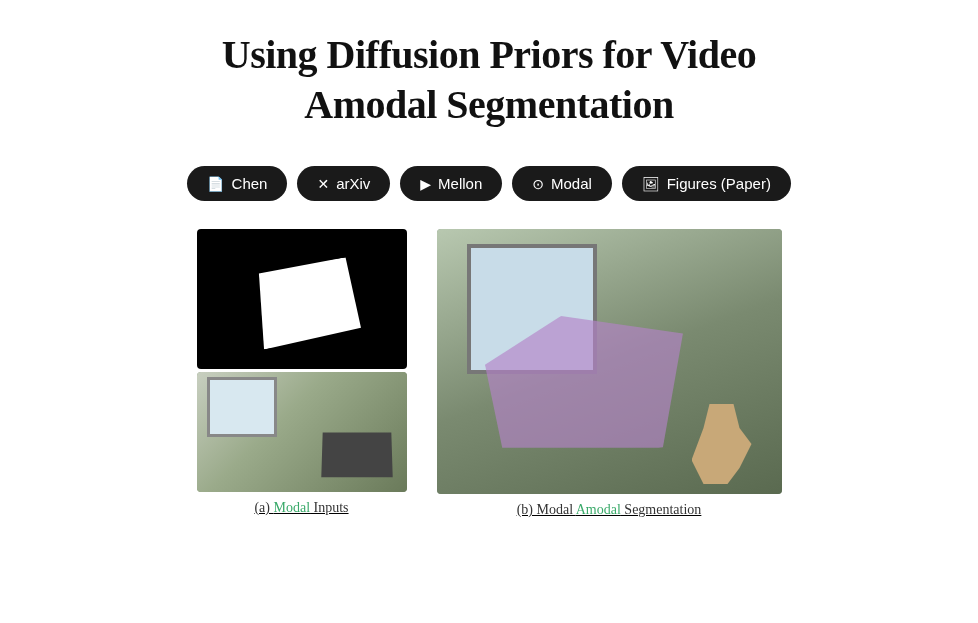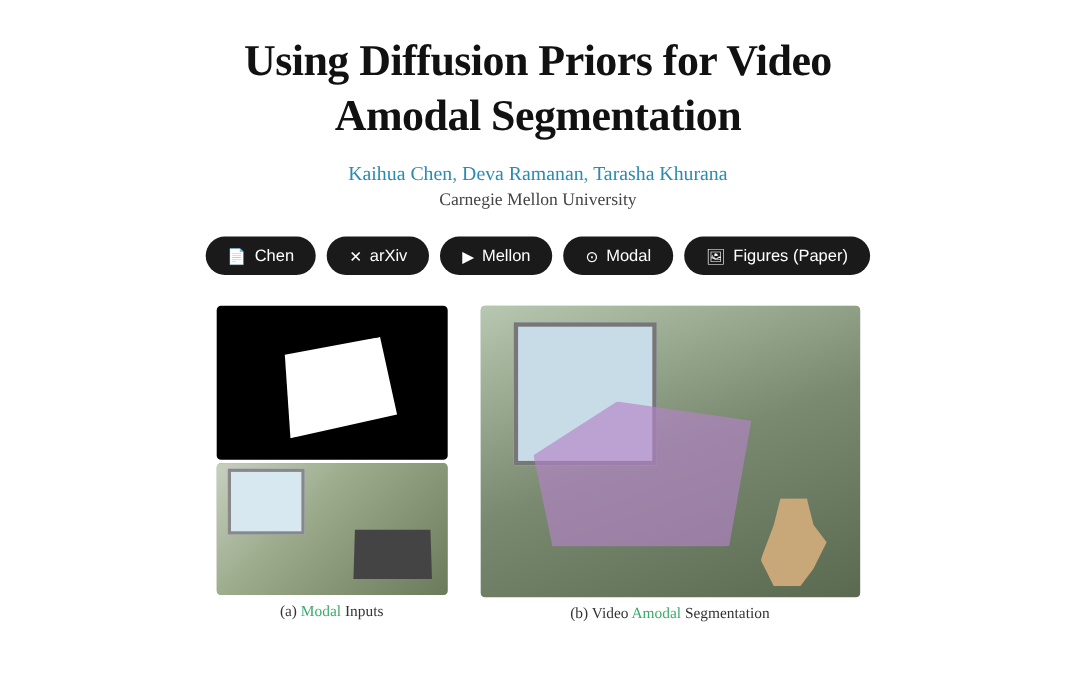--- a/index.html
+++ b/index.html
@@ -84,20 +84,21 @@
       line-height: 1;
     }
 
     .figures-row {
       display: flex;
       flex-direction: row;
       gap: 30px;
       align-items: flex-start;
       width: 100%;
       justify-content: center;
+      text-decoration: underline;
     }
 
     .figure-item {
       display: flex;
       flex-direction: column;
       align-items: center;
     }
 
     .figure-image-container {
       border-radius: 4px;
@@ -278,26 +279,20 @@
   </style>
 </head>
 <body>
 
 <div class="page-container">
 
   <div class="title-section">
     <h1 class="main-title">Using Diffusion Priors for Video Amodal Segmentation</h1>
   </div>
 
-  <div class="authors-section">
-    <div class="authors-line">
-      <span style="color:#2a8ab0;">Kaihua Chen</span><span>,  </span><span style="color:#2a8ab0;">Deva Ramanan</span><span>,  </span><span style="color:#2a8ab0;">Tarasha Khurana</span>
-    </div>
-    <div class="institution">Carnegie Mellon University</div>
-  </div>
 
   <div class="buttons-row">
     <button class="btn">
       <span class="btn-icon">📄</span>
       <span>Chen</span>
     </button>
     <button class="btn">
       <span class="btn-icon">✕</span>
       <span>arXiv</span>
     </button>
@@ -338,19 +333,19 @@
 
     <div class="figure-item">
       <div class="fig-b-container figure-image-container">
         <div class="fig-b-bg">
           <div class="fig-b-window"></div>
           <div class="fig-b-purple-overlay"></div>
           <div class="fig-b-hand"></div>
         </div>
       </div>
       <div class="caption">
-        <span>(b) Video </span><span class="caption-highlight">Amodal</span><span> Segmentation</span>
+        <span>(b) Modal </span><span class="caption-highlight">Amodal</span><span> Segmentation</span>
       </div>
     </div>
 
 
   </div>
 </div>
 
 </body></html>

